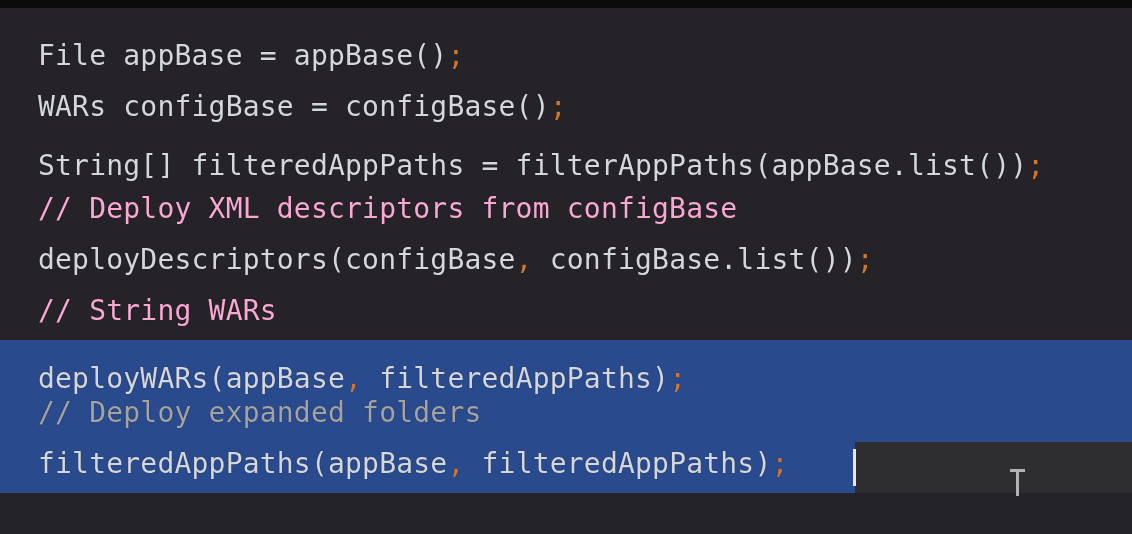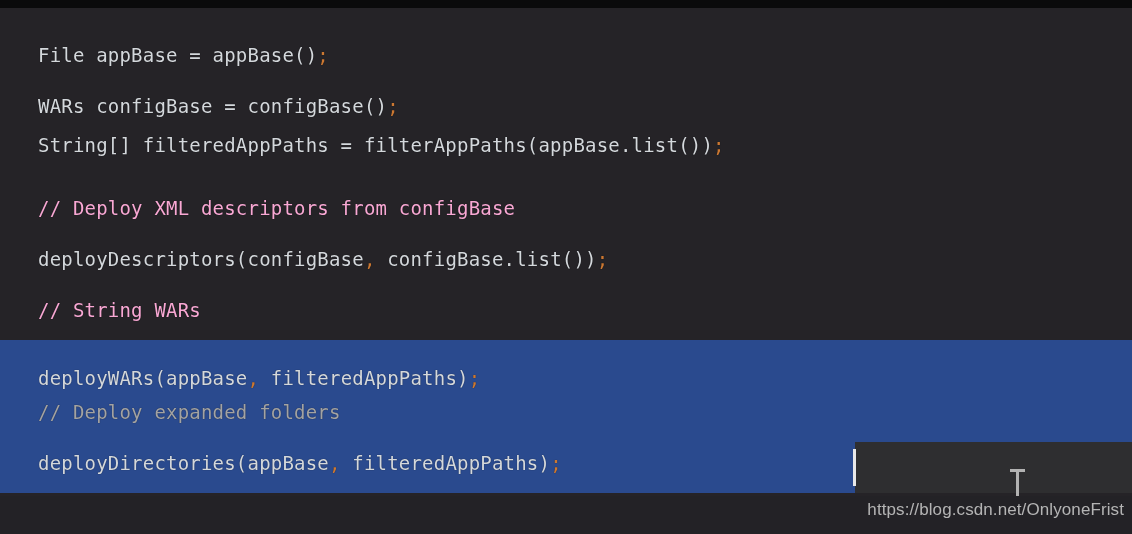--- a/index.html
+++ b/index.html
@@ -45,21 +45,21 @@
   #sel-line-3 { top: 434px; width: 855px;  background: #2a4a8e; }
 
   
   .code-line {
     position: absolute;
     left: 38px;
     height: 51px;
     line-height: 51px;
     white-space: pre;
     font-family: "DejaVu Sans Mono", monospace;
-    font-size: 19px;
+    font-size: 28px;
     letter-spacing: 0.2px;
     color: #d4d8dc;
     text-shadow: 0 0 1px rgba(0,0,0,0.6);
   }
   .code-line.comment { color: #f9a8d4; }
   .code-line.comment.on-sel { color: #a3a3a3; }
 
   .tok-punct { color: #cc7832; }
 
   
@@ -124,40 +124,39 @@
 
     <div class="band" id="sel-line-1"></div>
     <div class="band" id="sel-line-2"></div>
     <div class="band" id="cur-line"></div>
     <div class="band" id="sel-line-3"></div>
 
     <div class="code-line" style="top:22px"><span>File appBase = appBase()</span><span class="tok-punct">;</span></div>
 
     <div class="code-line" style="top:73px"><span>WARs configBase = configBase()</span><span class="tok-punct">;</span></div>
 
-    <div class="code-line" style="top:112px"><span>String[] filteredAppPaths = filterAppPaths(appBase.list())</span><span class="tok-punct">;</span></div>
+    <div class="code-line" style="top:132px"><span>String[] filteredAppPaths = filterAppPaths(appBase.list())</span><span class="tok-punct">;</span></div>
 
     <div class="code-line comment" style="top:175px"><span>// Deploy XML descriptors from configBase</span></div>
 
     <div class="code-line" style="top:226px"><span>deployDescriptors(configBase</span><span class="tok-punct">,</span><span> configBase.list())</span><span class="tok-punct">;</span></div>
 
     <div class="code-line comment" style="top:277px"><span>// String WARs</span></div>
 
     <div class="code-line" style="top:345px"><span>deployWARs(appBase</span><span class="tok-punct">,</span><span> filteredAppPaths)</span><span class="tok-punct">;</span></div>
 
     <div class="code-line comment on-sel" style="top:379px"><span>// Deploy expanded folders</span></div>
 
-    <div class="code-line" style="top:430px"><span>deployDirectories(appBase</span><span class="tok-punct">,</span><span> filteredAppPaths)</span><span class="tok-punct">;</span></div>
+    <div class="code-line" style="top:430px"><span>filteredAppPaths(appBase</span><span class="tok-punct">,</span><span> filteredAppPaths)</span><span class="tok-punct">;</span></div>
 
     <div id="caret"></div>
 
     <div id="mouse-cursor">
       <div class="ib-top"></div>
       <div class="ib-stem"></div>
 
     </div>
 
   </div>
 
   <div id="bottom-strip"></div>
-  <div id="watermark">https://blog.csdn.net/OnlyoneFrist</div>
 
 </div>
 
 </body></html>

